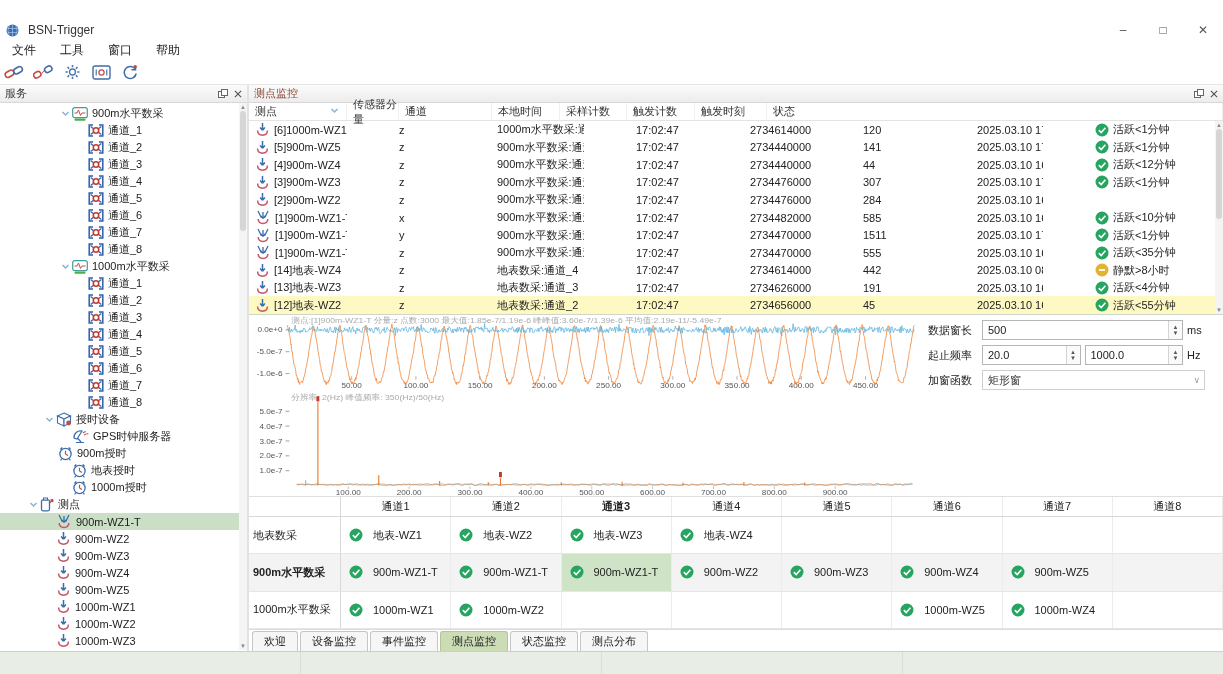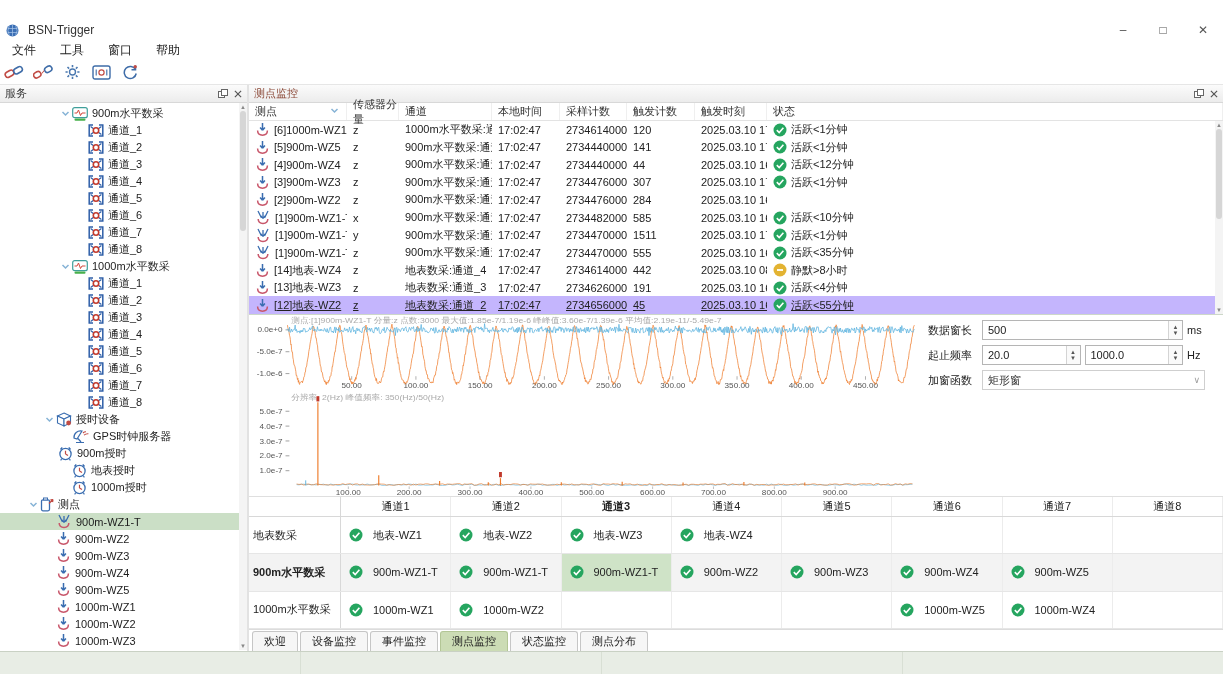--- a/index.html
+++ b/index.html
@@ -32,22 +32,22 @@
   .vs-thumb{width:6px;background:#d6d6d6;border-radius:3px;flex:0 0 auto;}
   .vs-track{flex:1;}
   
   .dock{flex:1;display:flex;flex-direction:column;min-width:0;min-height:0;}
   .dock-header .ph-title{color:#8c4a39;}
   
   .points-table{height:211px;flex:0 0 auto;position:relative;border-bottom:1px solid #cdd7c9;}
   .pt-header{display:flex;height:17px;align-items:center;border-bottom:1px solid #e3e3e3;font-size:11px;color:#333;}
   .pt-hcell{padding-left:6px;display:flex;align-items:center;height:100%;border-right:1px solid #efefef;box-sizing:border-box;}
   .pt-rows{position:absolute;top:18px;bottom:0;left:0;right:8px;display:flex;flex-direction:column;}
-  .pt-row{flex:1;display:flex;align-items:center;font-size:11px;}
-  .pt-row.selected{background:#c4b5fd;text-decoration:underline;}
+  .pt-row{flex:1;display:flex;align-items:center;font-size:11px;gap:46px;}
+  .pt-row.selected{background:#fef9c3;}
   .pt-cell{padding-left:6px;display:flex;align-items:center;overflow:hidden;white-space:nowrap;box-sizing:border-box;}
   .pt-scroll{position:absolute;top:18px;bottom:0;right:0;width:8px;background:#f4f4f4;display:flex;flex-direction:column;align-items:center;}
   
   .mid{flex:1;display:flex;min-height:0;border-bottom:1px solid #dfdfdf;}
   .charts{flex:1;display:flex;flex-direction:column;min-width:0;}
   .charts svg{display:block;width:100%;}
   .controls{width:277px;flex:0 0 auto;padding:5px 18px 0 6px;font-size:11px;}
   .ctl-row{display:flex;align-items:center;margin-bottom:5px;gap:4px;}
   .ctl-label{width:50px;flex:0 0 auto;color:#222;}
   .ctl-input{flex:1;height:20px;border:1px solid #b5b5b5;background:#fff;display:flex;align-items:center;position:relative;padding-left:5px;box-sizing:border-box;}

